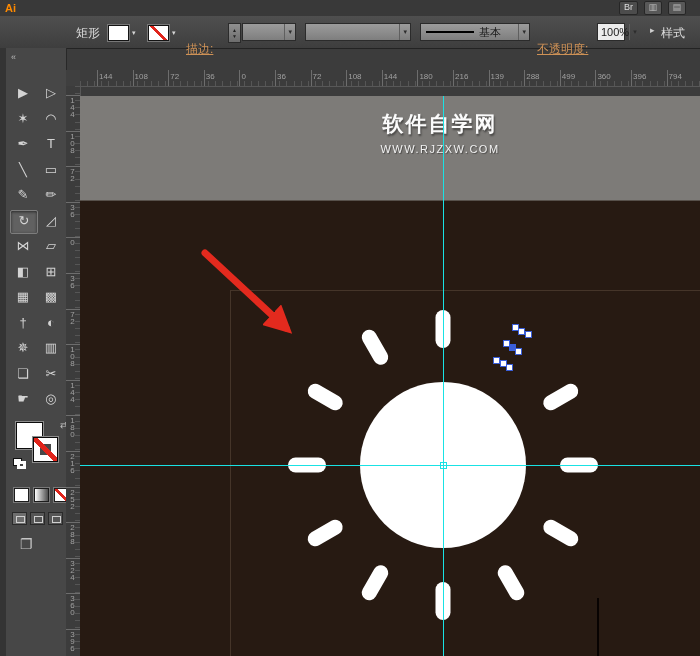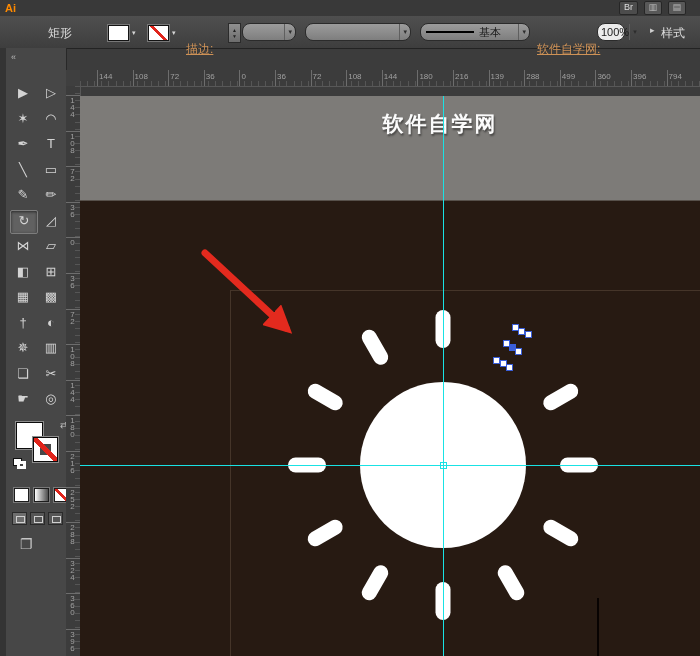--- a/index.html
+++ b/index.html
@@ -24,21 +24,21 @@
   .cb-label{position:absolute;top:9px;font-size:12px;white-space:nowrap;}
   .cb-label.link{color:#cf9256;text-decoration:underline;margin-top:16px;}
   .cb-swatch{position:absolute;top:9px;display:flex;align-items:center;}
   .swatch{width:19px;height:14px;background:#fff;border:1px solid #141414;box-shadow:0 0 0 1px #777;}
   .swatch.none{background:linear-gradient(45deg,#fff 43%,#e0241b 43%,#e0241b 57%,#fff 57%);}
   .caret{color:#d6d6d6;font-size:7px;margin-left:3px;}
   .stepper{position:absolute;top:7px;width:11px;height:18px;background:linear-gradient(#909090,#6d6d6d);
            border:1px solid #2b2b2b;display:flex;flex-direction:column;align-items:center;
            justify-content:center;font-size:5px;color:#222;line-height:6px;}
   .combo{position:absolute;top:7px;height:18px;background:linear-gradient(#9c9c9c,#7e7e7e);
-         border:1px solid #2b2b2b;border-radius:8px;display:flex;align-items:center;padding:0 3px;box-sizing:border-box;}
+         border:1px solid #2b2b2b;border-radius:0;display:flex;align-items:center;padding:0 3px;box-sizing:border-box;}
   .combo .caret{margin-left:auto;border-left:1px solid #5f5f5f;padding-left:3px;align-self:stretch;
                 display:flex;align-items:center;color:#2c2c2c;}
   .combo-text{font-size:11px;color:#1b1b1b;}
   .combo.light{background:#ececec;}
   .brush-line{width:48px;height:2px;background:#000;margin:0 5px 0 2px;}
   .cb-arrow{position:absolute;top:9px;font-size:9px;color:#cfcfcf;}
 
   
   .dock-strip{position:absolute;left:0;top:48px;width:6px;height:608px;background:#343434;border-right:1px solid #2b2b2b;}
   .toolbar{position:absolute;left:6px;top:48px;width:60px;height:608px;background:#474747;border-right:1px solid #282828;}
@@ -113,21 +113,21 @@
     <div class="mb-right">
       <span class="mb-btn">Br</span>
       <span id="right-icons" style="display:flex;gap:6px;">
           <div class="mb-icon">▥</div>
           <div class="mb-icon">▤</div>
         </span>
     </div>
   </div>
 
   <div class="control-bar">
-    <span class="cb-label" style="left:48px">矩形</span>
+    <span class="cb-label" style="left:76px">矩形</span>
     <div class="cb-swatch" style="left:108px">
       <div class="swatch"></div>
       <span class="caret">▾</span>
     </div>
     <div class="cb-swatch" style="left:148px">
       <div class="swatch none"></div>
       <span class="caret">▾</span>
     </div>
     <span class="cb-label link" style="left:186px">描边:</span>
     <div class="stepper" style="left:228px">
@@ -138,21 +138,21 @@
       <span class="caret">▾</span>
     </div>
     <div class="combo" style="left:305px;width:106px">
       <span class="caret">▾</span>
     </div>
     <div class="combo" style="left:420px;width:110px">
       <span class="brush-line"></span>
       <span class="combo-text">基本</span>
       <span class="caret">▾</span>
     </div>
-    <span class="cb-label link" style="left:537px">软件自学网:</span>
+    <span class="cb-label link" style="left:537px">不透明度:</span>
     <div class="combo light" style="left:597px;width:28px">
       <span class="combo-text">100%</span>
       <span class="caret">▾</span>
     </div>
     <span class="cb-arrow" style="left:650px">▸</span>
     <span class="cb-label" style="left:661px">样式</span>
   </div>
 
   <div class="dock-strip"></div>
   <div class="toolbar">
@@ -303,20 +303,21 @@
       <div class="v-tick" style="top: 543px;"></div>
       <div class="v-num" style="top: 545px;">3
 9
 6</div>
     </div>
 
   <div class="canvas" id="canvas">
     <div class="pasteboard">
       <div class="watermark">
         <div class="wm-title">软件自学网</div>
+        <div class="wm-sub">WWW.RJZXW.COM</div>
       </div>
     </div>
     <div class="artboard"></div>
     <div class="edge-line"></div>
     <div class="sun-circle" id="sun" style="left: 280px; top: 286px; height: 166px; width: 166px;"></div>
     <div class="layer" id="rays">
         <div class="ray" style="left: 363px; top: 369px; width: 38px; height: 15px; border-radius: 7.5px; transform: translate(-50%, -50%) rotate(0deg) translateX(136px);"></div>
         <div class="ray" style="left: 363px; top: 369px; width: 38px; height: 15px; border-radius: 7.5px; transform: translate(-50%, -50%) rotate(-30deg) translateX(136px);"></div>
         <div class="ray" style="left: 363px; top: 369px; width: 38px; height: 15px; border-radius: 7.5px; transform: translate(-50%, -50%) rotate(-90deg) translateX(136px);"></div>
         <div class="ray" style="left: 363px; top: 369px; width: 38px; height: 15px; border-radius: 7.5px; transform: translate(-50%, -50%) rotate(-120deg) translateX(136px);"></div>

